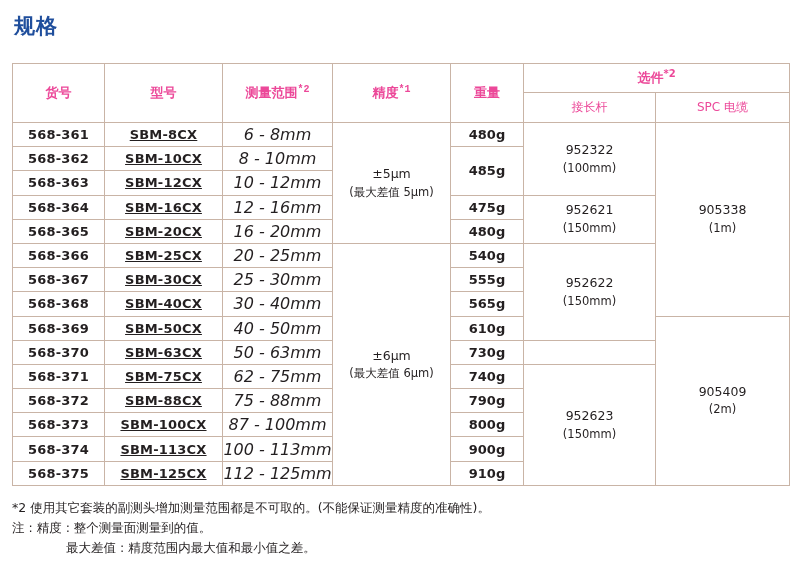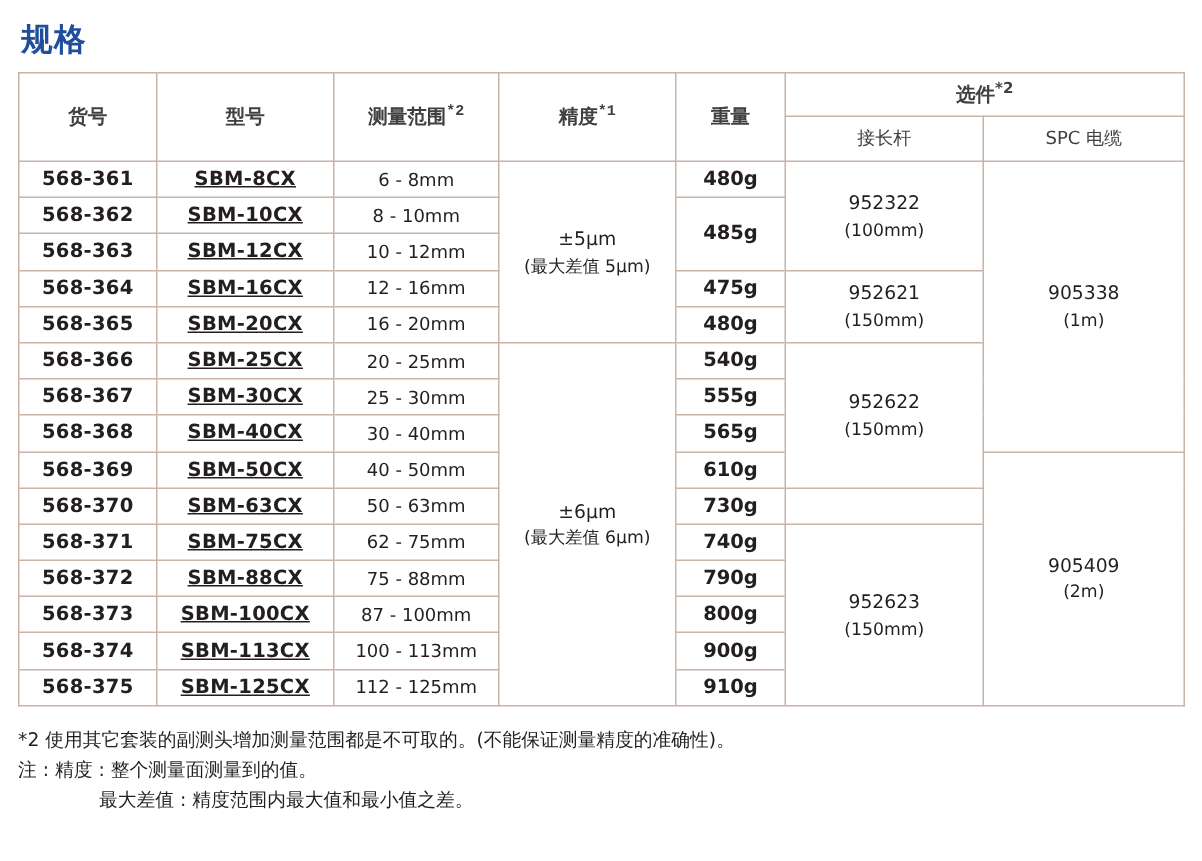--- a/index.html
+++ b/index.html
@@ -18,21 +18,21 @@
     position: relative;
     width: 801px;
     height: 574px;
     box-sizing: border-box;
     padding: 10px 12px 0 12px;
   }
   .title {
     color: #1f4e9c;
     font-size: 21px;
     font-weight: bold;
-    margin: 2px 0 8px 2px;
+    margin: 2px 0 23px 2px;
     letter-spacing: 1px;
   }
   .subtitle {
     font-size: 12px;
     color: #231f20;
     margin: 0 0 10px 2px;
   }
   table.spec {
     border-collapse: collapse;
     width: 777px;
@@ -43,21 +43,21 @@
     border: 1px solid #c9b4a6;
     padding: 0;
     text-align: center;
     vertical-align: middle;
     background: #ffffff;
   }
   thead th {
     background: #efded4;
     font-weight: bold;
     font-size: 13px;
-    color: #404040;
+    color: #ec4899;
     height: 28px;
   }
   thead th.tall {
     height: 58px;
     font-family: Liberation Mono, monospace;
   }
   thead th.sub {
     height: 29px;
     font-size: 12px;
     font-weight: normal;
@@ -75,21 +75,22 @@
     letter-spacing: 0.2px;
     margin-top: 40px;
   }
   td.model {
     font-weight: bold;
     font-size: 13px;
     letter-spacing: 0.2px;
     text-decoration: underline;
   }
   td.range {
-    font-size: 12px;
+    font-size: 16px;
+    font-style: italic;
   }
   td.weight {
     font-size: 13px;
     font-weight: bold;
   }
   td.acc {
     font-size: 12.5px;
     line-height: 1.55;
   }
   td.opt {

